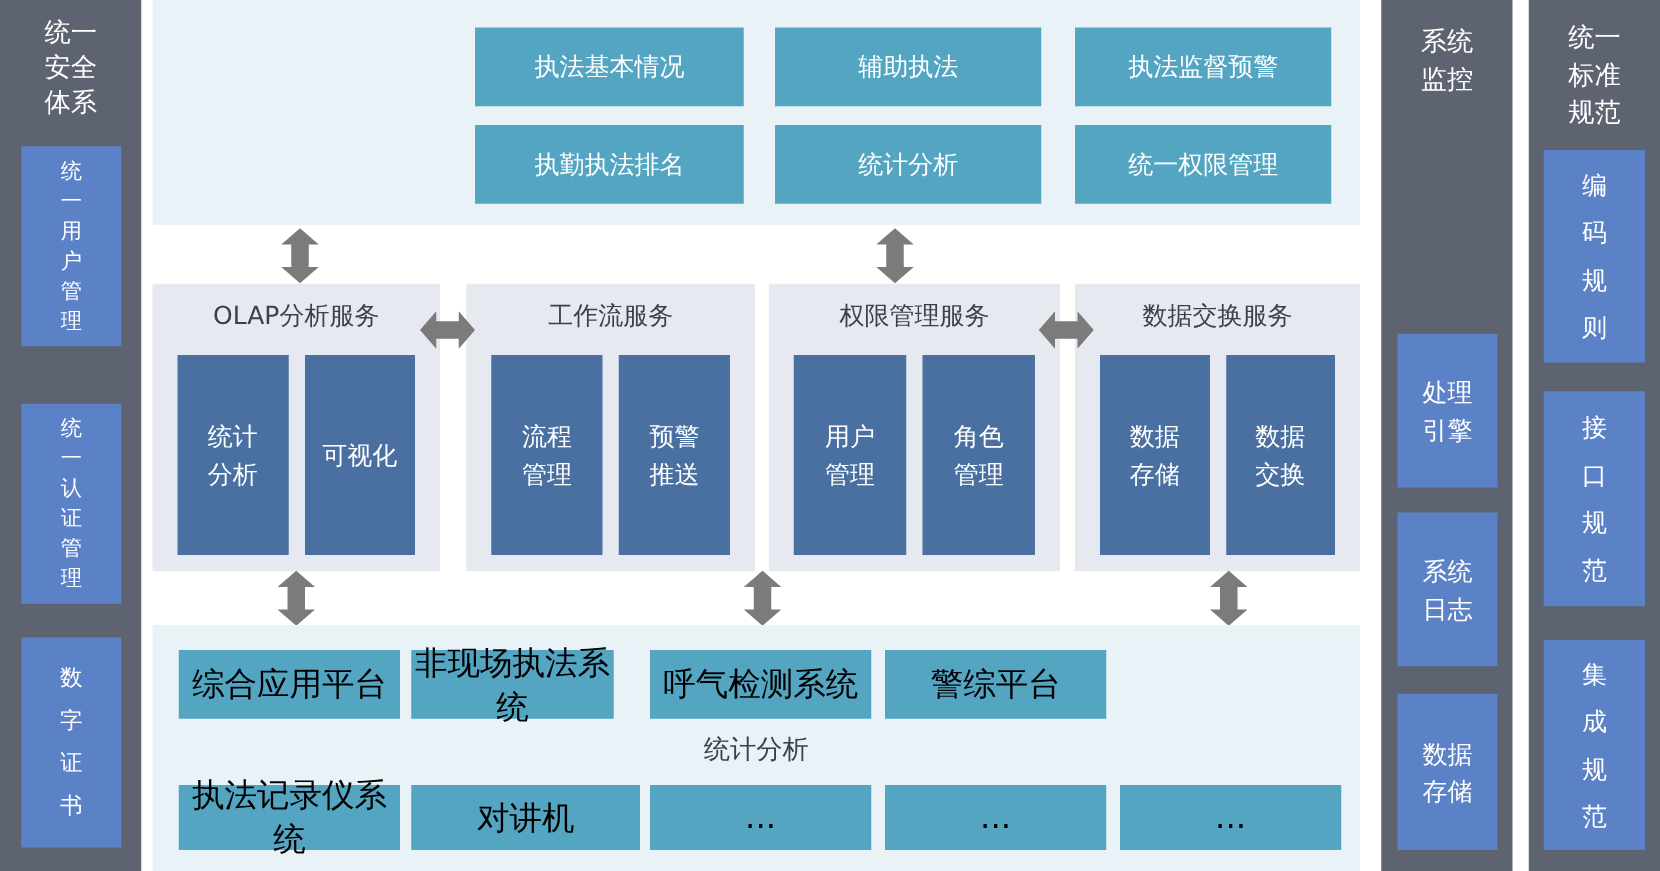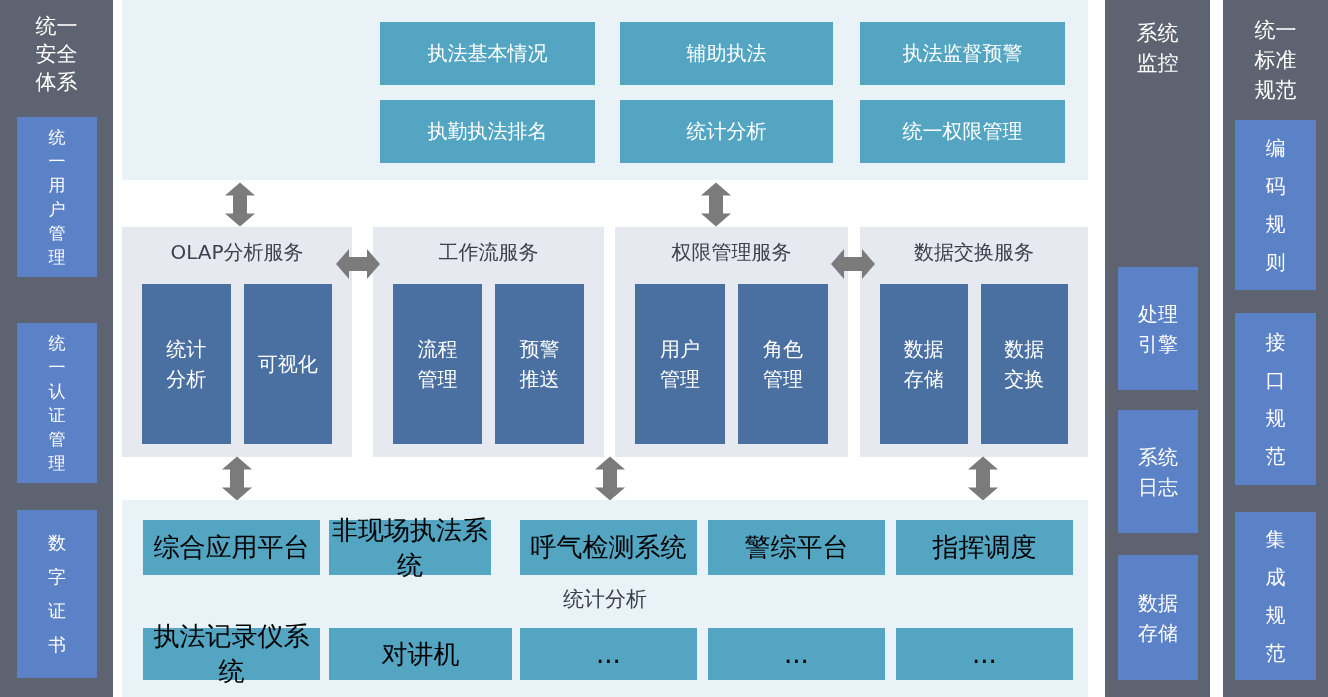--- a/index.html
+++ b/index.html
@@ -158,21 +158,20 @@
       <svg viewBox="0 0 30 44">
           <polygon fill="currentColor" points="15,0 30,13 22,13 22,31 30,31 15,44 0,31 8,31 8,13 0,13"></polygon>
         </svg>
     </div>
 
     <div class="abs bottom-section">
       <div class="abs ba-btn center" style="left:21px;  top:20px; width:177px; height:55px;">综合应用平台</div>
       <div class="abs ba-btn center" style="left:207px; top:20px; width:162px; height:55px;">非现场执法系统</div>
       <div class="abs ba-btn center" style="left:398px; top:20px; width:177px; height:55px;">呼气检测系统</div>
       <div class="abs ba-btn center" style="left:586px; top:20px; width:177px; height:55px;">警综平台</div>
-      <div class="abs ba-btn center" style="left:774px; top:20px; width:177px; height:55px;">指挥调度</div>
 
       <div class="abs da-label center">统计分析</div>
 
       <div class="abs ba-btn center" style="left:21px;  top:128px; width:177px; height:52px;">执法记录仪系统</div>
       <div class="abs ba-btn center" style="left:207px; top:128px; width:183px; height:52px;">对讲机</div>
       <div class="abs ba-btn center" style="left:398px; top:128px; width:177px; height:52px;">...</div>
       <div class="abs ba-btn center" style="left:586px; top:128px; width:177px; height:52px;">...</div>
       <div class="abs ba-btn center" style="left:774px; top:128px; width:177px; height:52px;">...</div>
     </div>
   </div>

